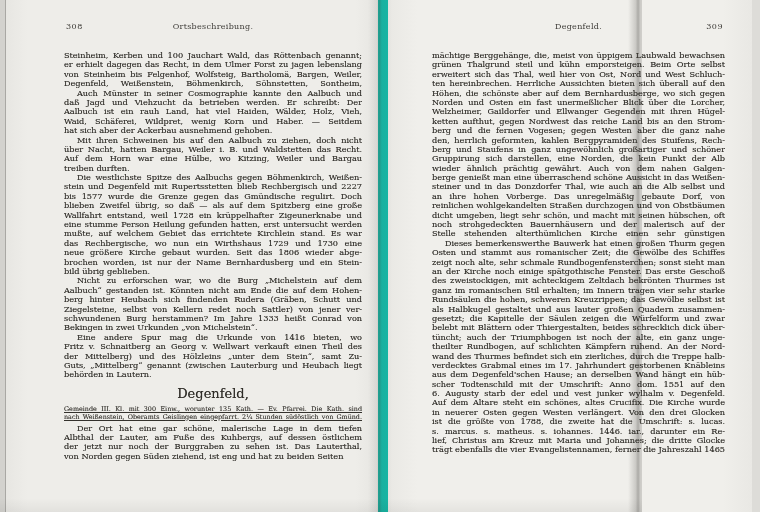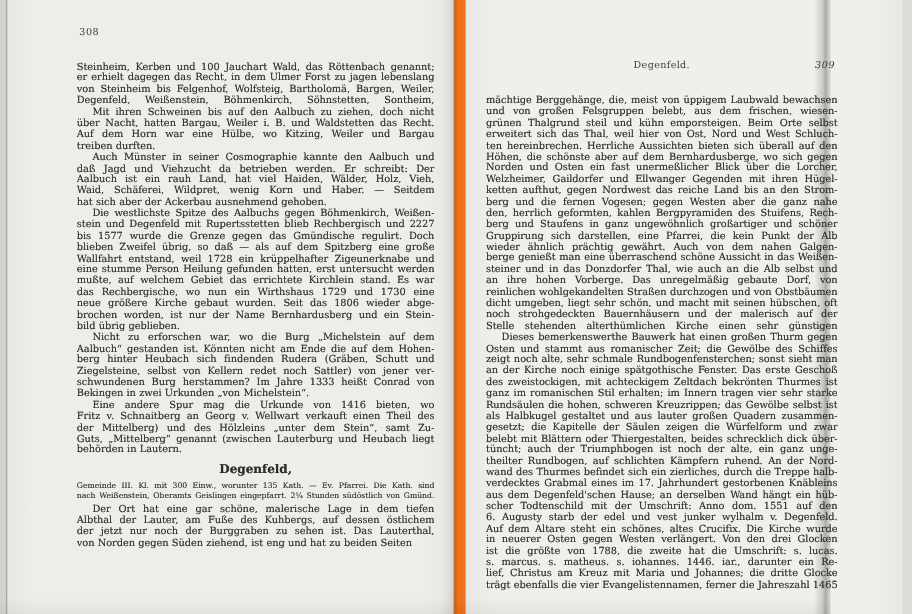--- a/index.html
+++ b/index.html
@@ -2,24 +2,24 @@
 <html><head>
 <meta charset="utf-8">
 <style>
   html,body { margin:0; padding:0; }
   body {
     width:760px; height:512px; overflow:hidden;
     font-family:"DejaVu Serif", serif;
     background:#dddcd8;
   }
   .spread {
-    position:relative; width:692px; height:512px;
+    position:relative; width:642px; height:512px;
     background:linear-gradient(90deg,#d8d7d3 0%, #eae9e5 2%, #edecε8 10%, #edece8 48%,
                #e4e3df 50%, #efeeea 53%, #efeeea 96%, #e2e1dd 99%, #cfcec9 100%);
-    background-color:#f97316;
+    background-color:#14b8a6;
   }
   
   .sheet { position:absolute; top:0; bottom:0; background:#edece8; }
   .sheet.left  { left:5px;  width:373px; background:linear-gradient(90deg,#e7e6e2,#eeede9 6%,#eeede9 94%,#e6e5e1); }
   .sheet.right { left:388px; width:364px; background:linear-gradient(90deg,#e9e8e4,#f0efeb 8%,#f0efeb 92%,#e9e8e4); }
   .edge-left {
     position:absolute; left:0; top:0; bottom:0; width:5px;
     background:#d3d2ce; border-right:1px solid #a9a8a4;
   }
   .gutter {
@@ -33,83 +33,84 @@
                rgba(60,58,54,0.38) 72%, rgba(120,118,114,0.30) 88%, rgba(150,148,144,0.35) 100%);
   }
   .shadow-bottom {
     position:absolute; left:0; right:0; bottom:0; height:14px;
     background:linear-gradient(180deg, rgba(0,0,0,0), rgba(0,0,0,0.05));
   }
 
   
   .col { position:absolute; top:22px; color:#33312c; }
   .col.left  { left:64px;  width:298px; }
-  .col.right { left:405px; width:293px;margin-top:28px; }
+  .col.right { left:432px; width:293px; }
 
   .running { position:relative; height:12px; font-size:8px; color:#3c3a36; letter-spacing:0.3px; }
   .running .pagenum { position:absolute; top:0; font-size:8px; letter-spacing:0.5px; }
   .running .pagenum.l { left:2px; }
-  .running .pagenum.r { right:2px;font-style:italic; }
+  .running .pagenum.r { right:2px; }
   .running .rtitle { position:absolute; left:0; right:0; top:0; text-align:center; }
 
   .bodytext { margin-top:17px; }
   .tline {
     font-size:8.2px; line-height:9.4px; max-height:9.4px; overflow:hidden;
     text-align:justify; text-align-last:justify;
     letter-spacing:-0.05px; word-spacing:0.2px;
     color:#34322d; text-shadow:0 0 0.4px rgba(50,48,43,0.55);
   }
   .tline.last  { text-align-last:left; }
   .tline.first { text-indent:13px; }
 
   .section-heading {
     margin-top:6px; margin-bottom:4px;
-    text-align:center; font-size:10px; font-weight:bold; color:#2e2c27;
+    text-align:center; font-size:13px; font-weight:normal; color:#2e2c27;
     text-shadow:0 0 0.4px rgba(46,44,39,0.6);
   }
   .notes .tline {
     font-size:6.4px; line-height:8px; max-height:8px;
     letter-spacing:0; word-spacing:0.1px; color:#3b3934;
   }
-  .notes { margin-bottom:3px; }
+  .notes { margin-bottom:3px;text-decoration:underline; }
 </style>
 </head>
 <body>
 
 <div class="spread">
   <div class="sheet left"></div>
   <div class="sheet right"></div>
   <div class="edge-left"></div>
   <div class="gutter"></div>
   <div class="edge-right"></div>
   <div class="shadow-bottom"></div>
 
   <div class="col left">
     <div class="running">
       <span class="pagenum l">308</span>
+      <span class="rtitle">Ortsbeschreibung.</span>
     </div>
     <div class="bodytext">
         <div>
           <div class="tline">Steinheim, Kerben und 100 Jauchart Wald, das Röttenbach genannt;</div>
           <div class="tline">er erhielt dagegen das Recht, in dem Ulmer Forst zu jagen lebenslang</div>
           <div class="tline">von Steinheim bis Felgenhof, Wolfsteig, Bartholomä, Bargen, Weiler,</div>
           <div class="tline last">Degenfeld, Weißenstein, Böhmenkirch, Söhnstetten, Sontheim, Steinheim.</div>
-        </div>
-        <div>
-          <div class="tline first">Mit ihren Schweinen bis auf den Aalbuch zu ziehen, doch nicht</div>
-          <div class="tline">über Nacht, hatten Bargau, Weiler i. B. und Waldstetten das Recht.</div>
-          <div class="tline">Auf dem Horn war eine Hülbe, wo Kitzing, Weiler und Bargau</div>
-          <div class="tline last">treiben durften.</div>
         </div>
         <div>
           <div class="tline first">Auch Münster in seiner Cosmographie kannte den Aalbuch und</div>
           <div class="tline">daß Jagd und Viehzucht da betrieben werden. Er schreibt: Der</div>
           <div class="tline">Aalbuch ist ein rauh Land, hat viel Haiden, Wälder, Holz, Vieh,</div>
           <div class="tline">Waid, Schäferei, Wildpret, wenig Korn und Haber. — Seitdem</div>
           <div class="tline last">hat sich aber der Ackerbau ausnehmend gehoben.</div>
+        </div>
+        <div>
+          <div class="tline first">Mit ihren Schweinen bis auf den Aalbuch zu ziehen, doch nicht</div>
+          <div class="tline">über Nacht, hatten Bargau, Weiler i. B. und Waldstetten das Recht.</div>
+          <div class="tline">Auf dem Horn war eine Hülbe, wo Kitzing, Weiler und Bargau</div>
+          <div class="tline last">treiben durften.</div>
         </div>
         <div>
           <div class="tline first">Die westlichste Spitze des Aalbuchs gegen Böhmenkirch, Weißen-</div>
           <div class="tline">stein und Degenfeld mit Rupertsstetten blieb Rechbergisch und 2227</div>
           <div class="tline">bis 1577 wurde die Grenze gegen das Gmündische regulirt. Doch</div>
           <div class="tline">blieben Zweifel übrig, so daß — als auf dem Spitzberg eine große</div>
           <div class="tline">Wallfahrt entstand, weil 1728 ein krüppelhafter Zigeunerknabe und</div>
           <div class="tline">eine stumme Person Heilung gefunden hatten, erst untersucht werden</div>
           <div class="tline">mußte, auf welchem Gebiet das errichtete Kirchlein stand. Es war</div>
           <div class="tline">das Rechbergische, wo nun ein Wirthshaus 1729 und 1730 eine</div>
@@ -149,32 +150,31 @@
   </div>
 
   <div class="col right">
     <div class="running">
       <span class="rtitle">Degenfeld.</span>
       <span class="pagenum r">309</span>
     </div>
     <div class="bodytext">
         <div>
           <div class="tline">mächtige Berggehänge, die, meist von üppigem Laubwald bewachsen</div>
-          <div class="tline">und von großen Felsgruppen belebt, aus dem frischen, wiesen-</div>
           <div class="tline">grünen Thalgrund steil und kühn emporsteigen. Beim Orte selbst</div>
           <div class="tline">erweitert sich das Thal, weil hier von Ost, Nord und West Schluch-</div>
           <div class="tline">ten hereinbrechen. Herrliche Aussichten bieten sich überall auf den</div>
           <div class="tline">Höhen, die schönste aber auf dem Bernhardusberge, wo sich gegen</div>
           <div class="tline">Norden und Osten ein fast unermeßlicher Blick über die Lorcher,</div>
           <div class="tline">Welzheimer, Gaildorfer und Ellwanger Gegenden mit ihren Hügel-</div>
           <div class="tline">ketten aufthut, gegen Nordwest das reiche Land bis an den Strom-</div>
           <div class="tline">berg und die fernen Vogesen; gegen Westen aber die ganz nahe stehen-</div>
           <div class="tline">den, herrlich geformten, kahlen Bergpyramiden des Stuifens, Rech-</div>
           <div class="tline">berg und Staufens in ganz ungewöhnlich großartiger und schöner</div>
-          <div class="tline">Gruppirung sich darstellen, eine Pfarrei, die kein Punkt der Alb</div>
+          <div class="tline">Gruppirung sich darstellen, eine Norden, die kein Punkt der Alb</div>
           <div class="tline">wieder ähnlich prächtig gewährt. Auch von dem nahen Galgen-</div>
           <div class="tline">berge genießt man eine überraschend schöne Aussicht in das Weißen-</div>
           <div class="tline">steiner und in das Donzdorfer Thal, wie auch an die Alb selbst und</div>
           <div class="tline">an ihre hohen Vorberge. Das unregelmäßig gebaute Dorf, von</div>
           <div class="tline">reinlichen wohlgekandelten Straßen durchzogen und von Obstbäumen</div>
           <div class="tline">dicht umgeben, liegt sehr schön, und macht mit seinen hübschen, oft</div>
           <div class="tline">noch strohgedeckten Bauernhäusern und der malerisch auf der höchsten</div>
           <div class="tline last">Stelle stehenden alterthümlichen Kirche einen sehr günstigen Eindruck.</div>
         </div>
         <div>

